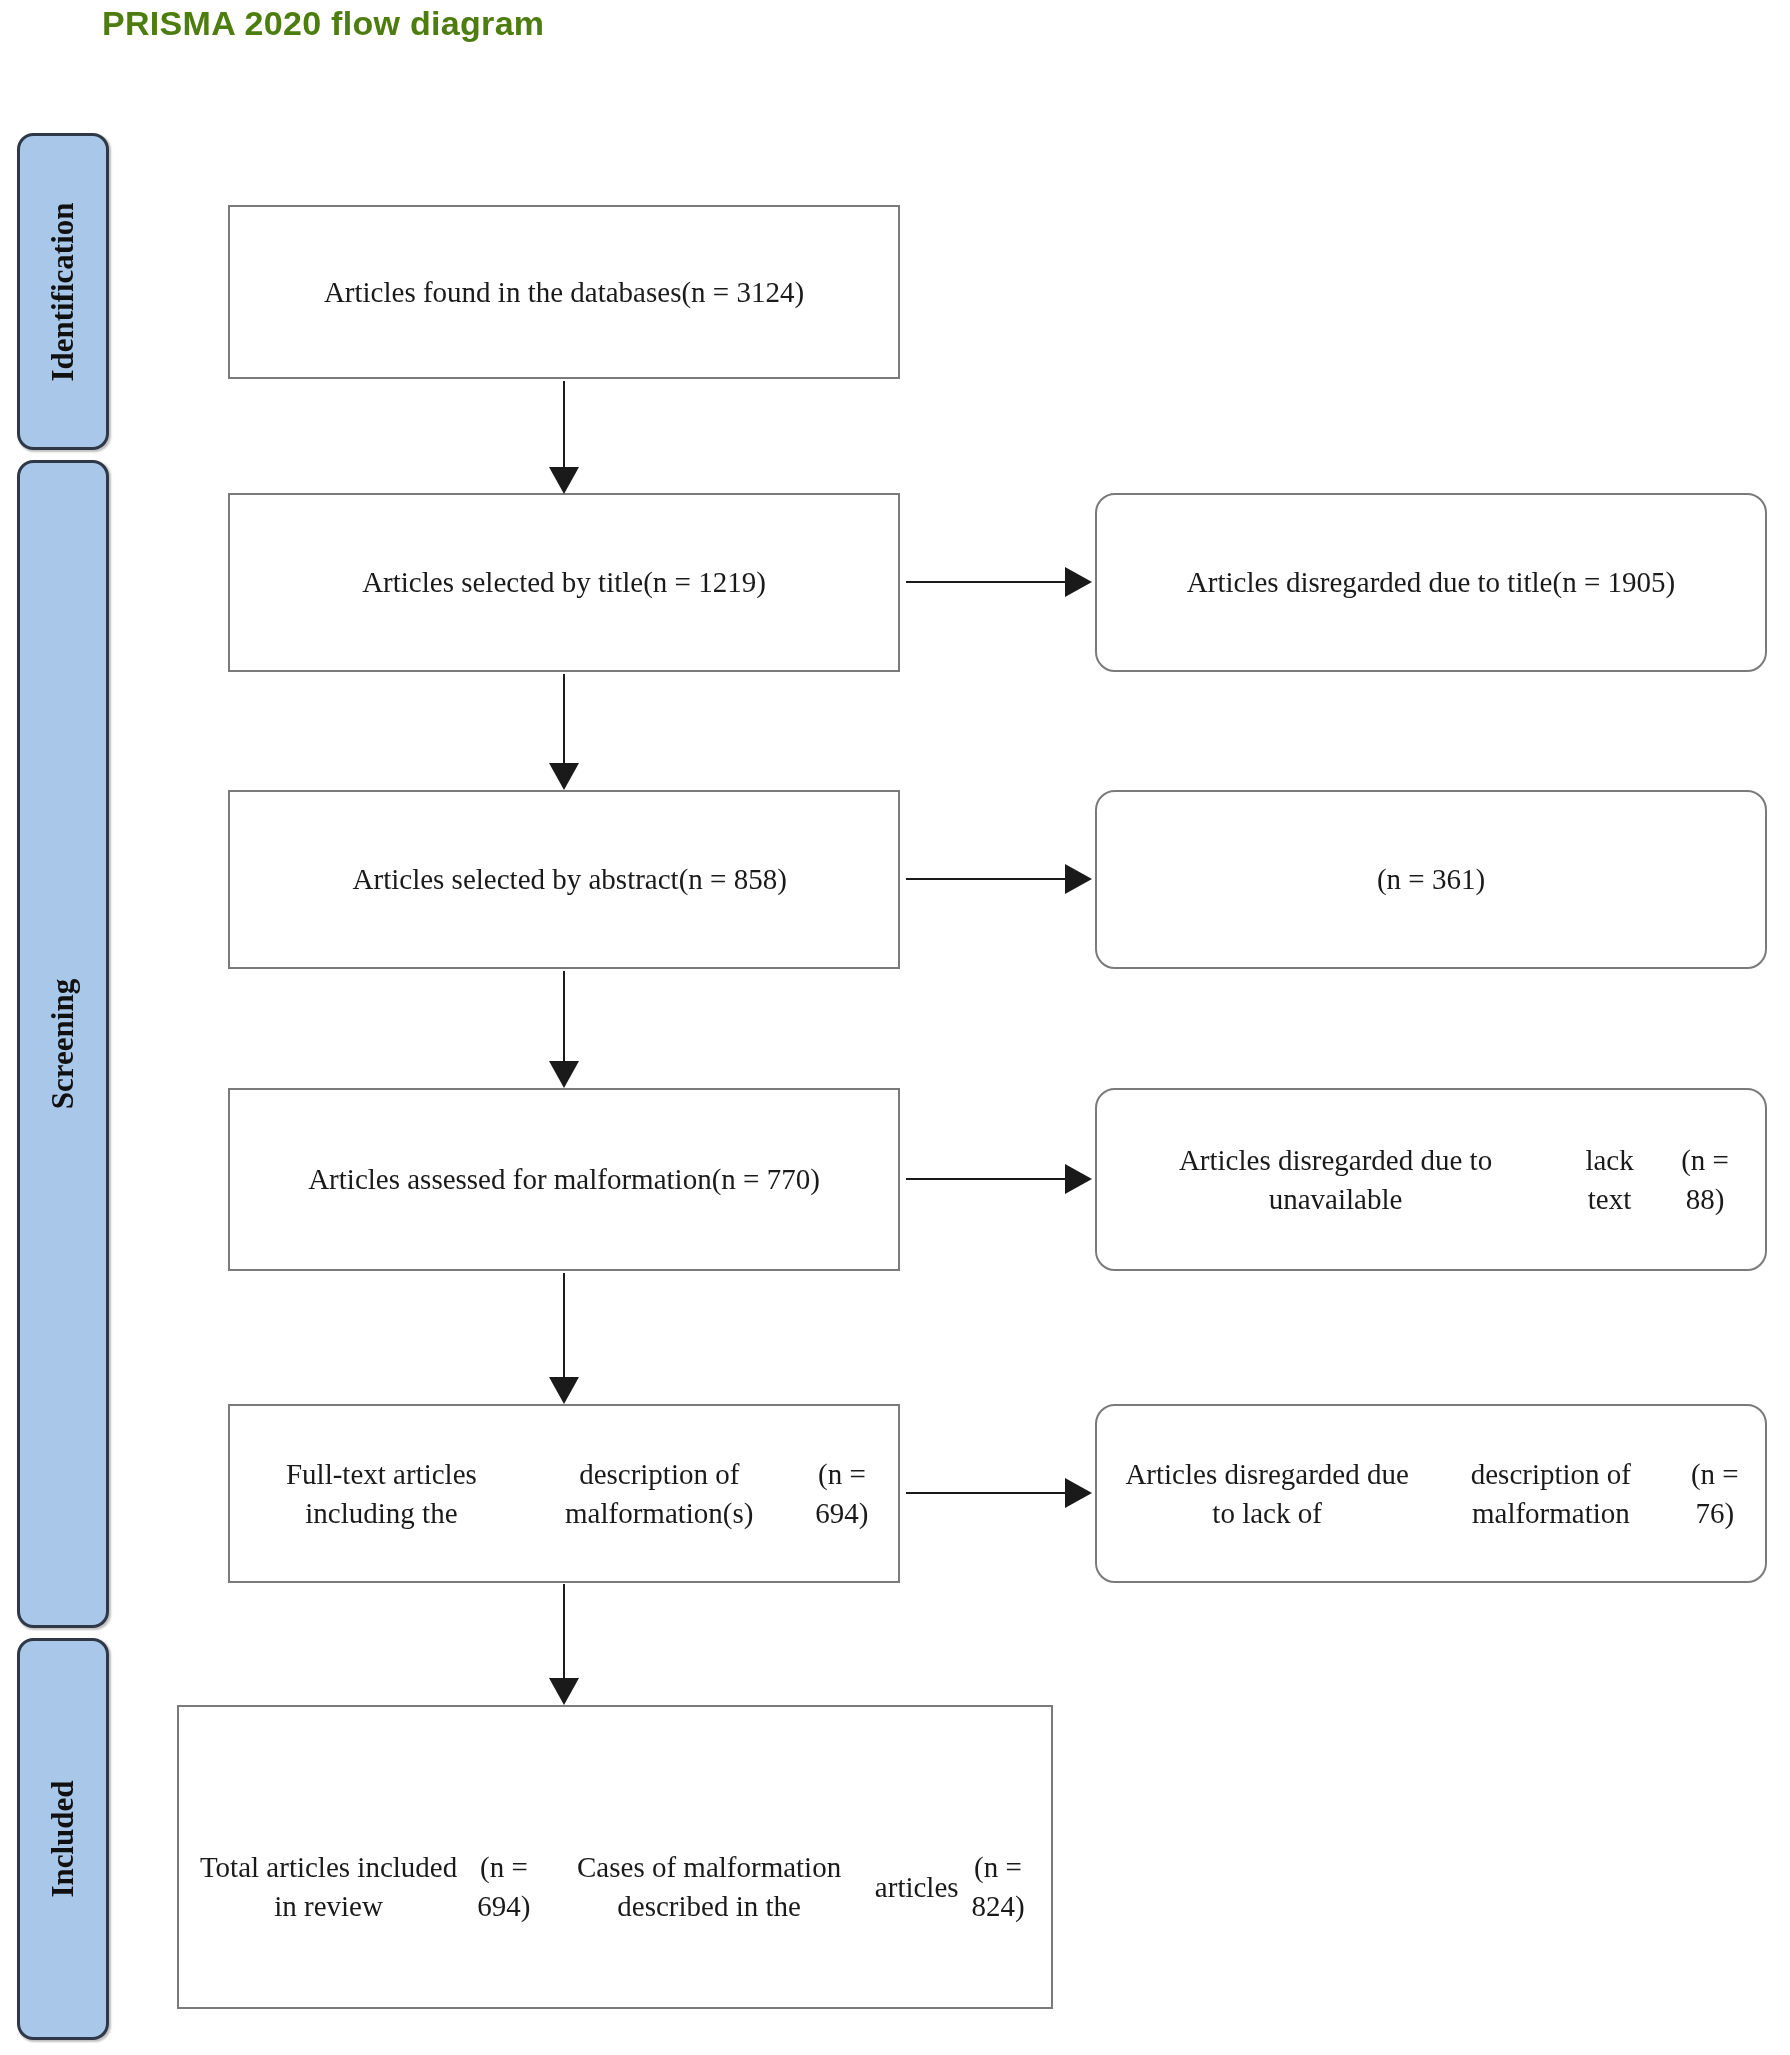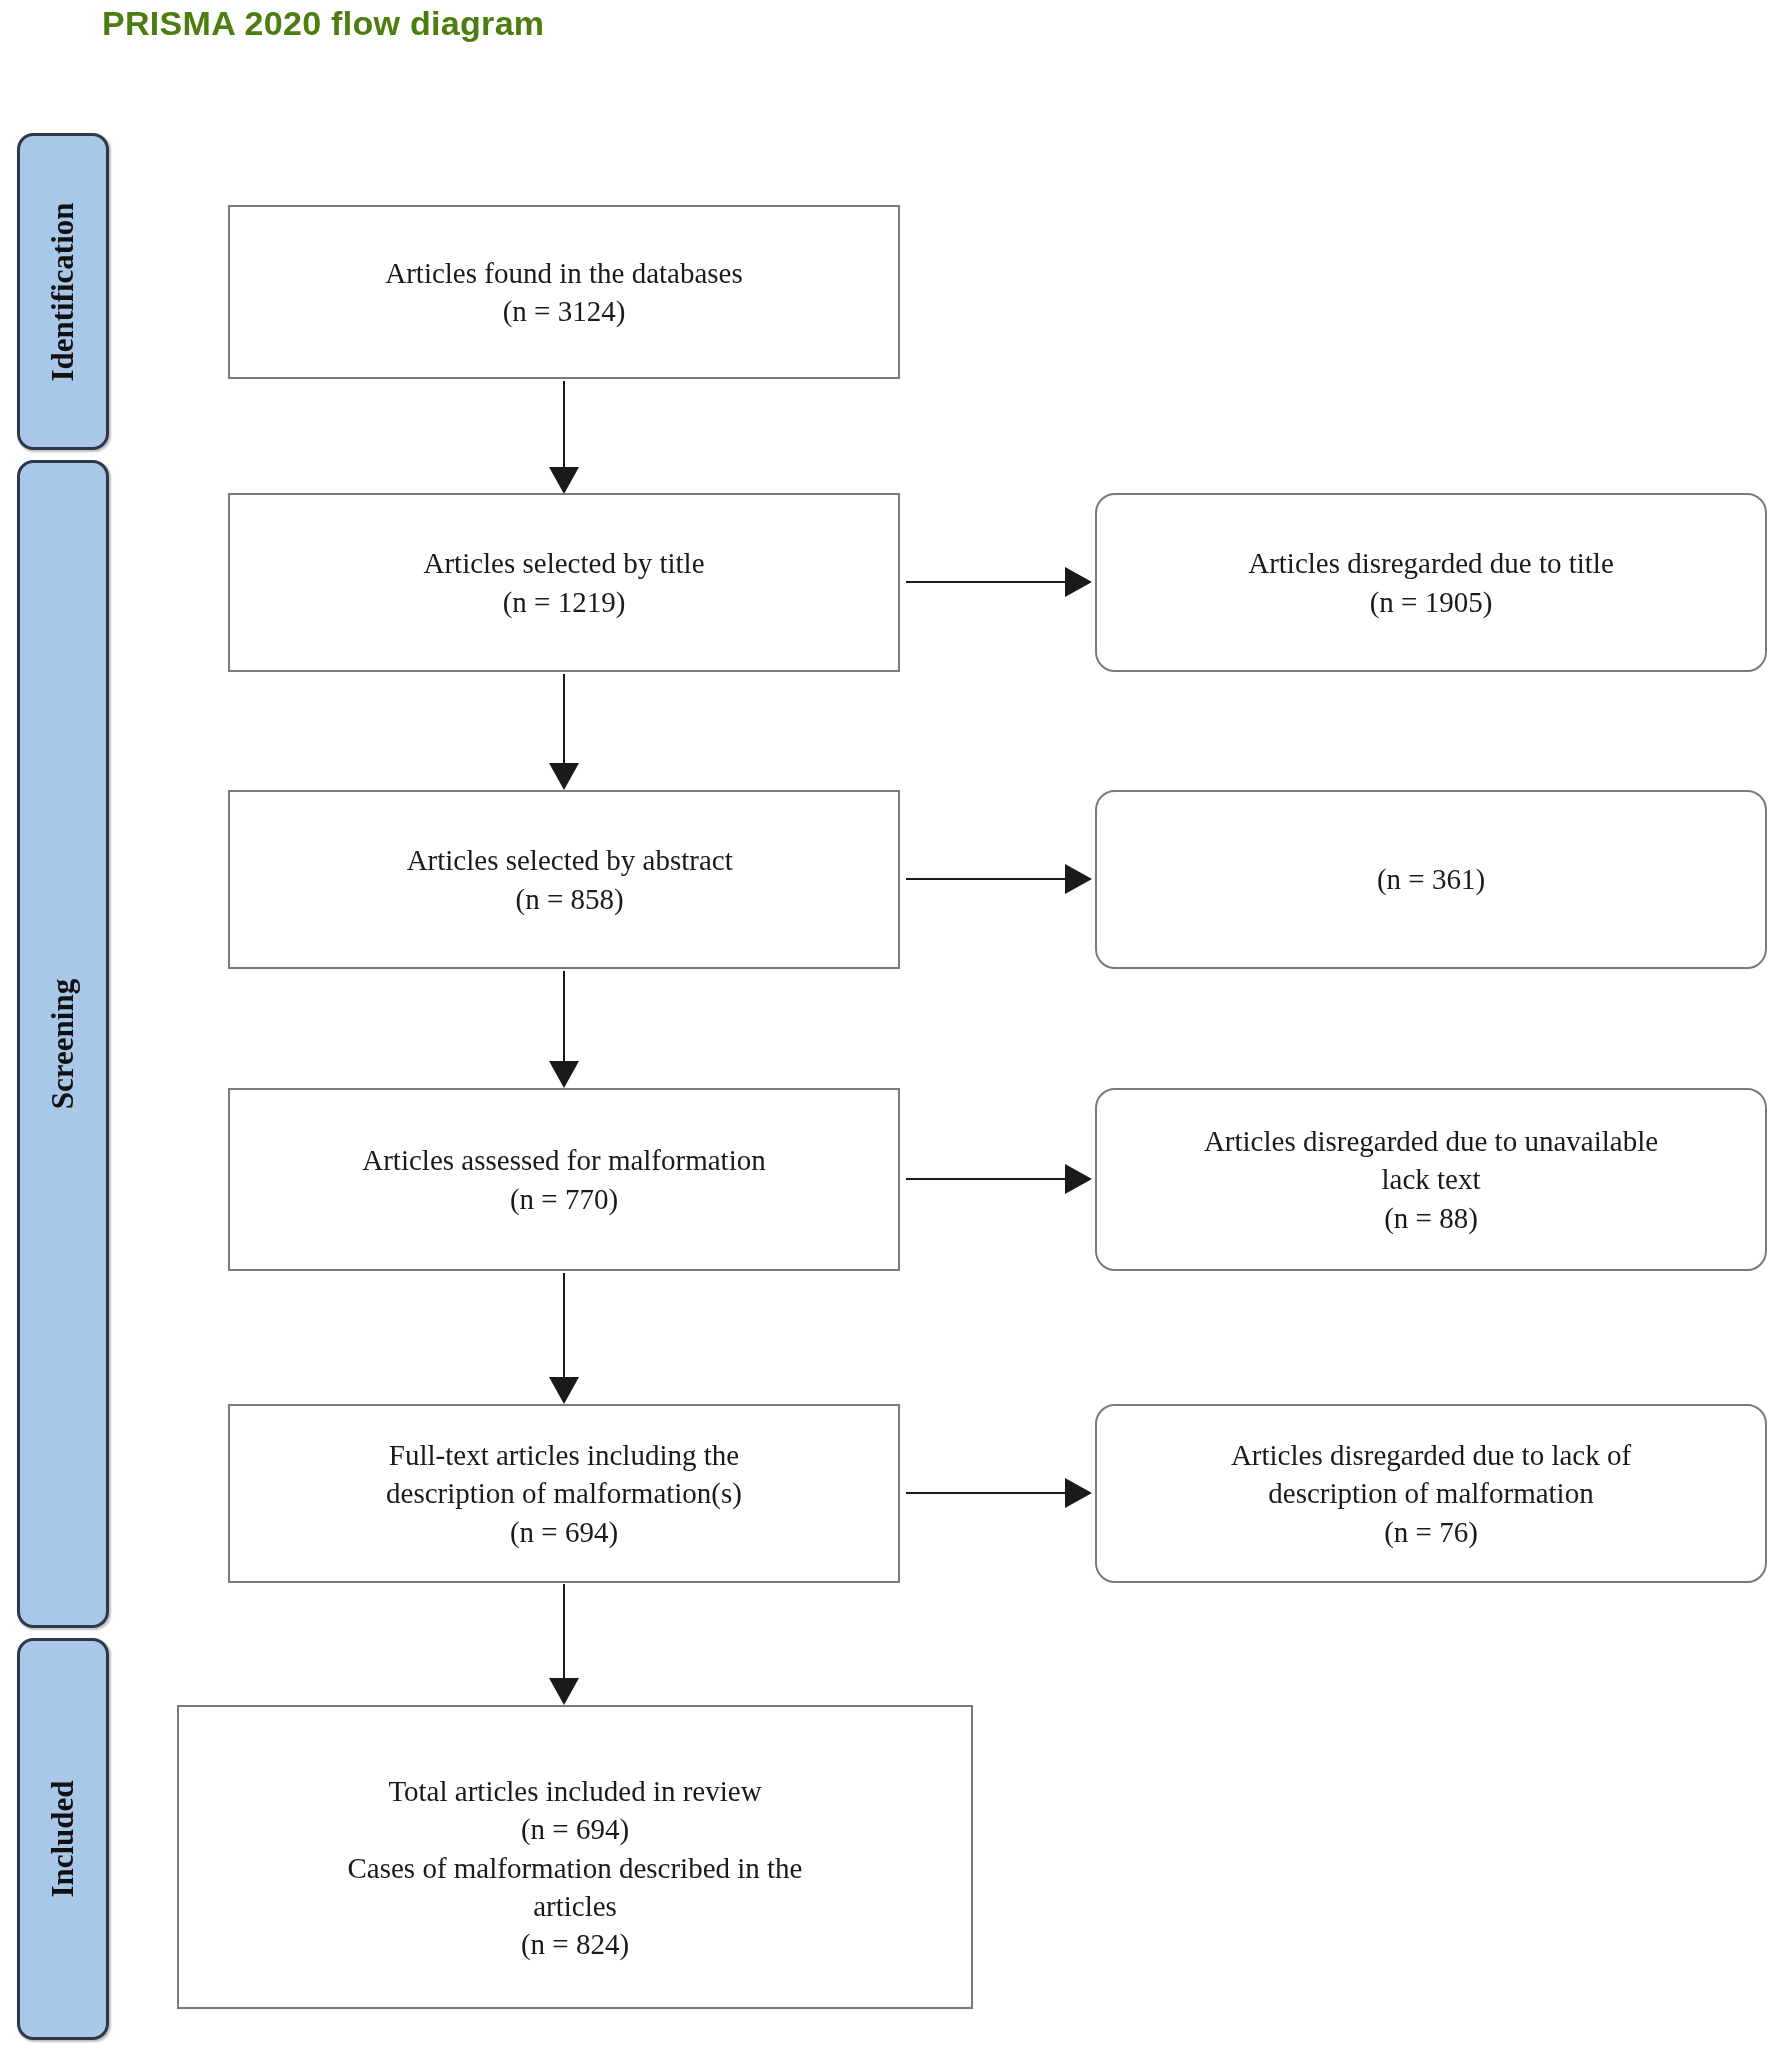--- a/index.html
+++ b/index.html
@@ -48,39 +48,39 @@
   .stage-screening      { top: 460px; height: 1168px; }
   .stage-included       { top: 1638px; height: 402px; }
 
   
   .box {
     position: absolute;
     background: #ffffff;
     border: 2.7px solid #7a7a7a;
     box-sizing: border-box;
     display: flex;
-    flex-direction: column;
+    flex-direction: row;
     align-items: center;
     justify-content: center;
     text-align: center;
     font-size: 29px;
     line-height: 1.32;
     padding: 5.5px 13.6px;
   }
   .box .line { display: block; }
 
   .col1 { left: 228px; width: 672px; }
   .col2 { left: 1095px; width: 672px; border-radius: 20px; }
 
   .box-found        { top: 205px;  height: 174px; }
   .box-title        { top: 493px;  height: 179px; }
   .box-abstract     { top: 790px; height: 179px; padding-left: 25px; }
   .box-eligibility  { top: 1088px; height: 183px; }
   .box-fulltext     { top: 1404px; height: 179px; }
-  .box-included     { left: 177px; width: 796px; top: 1705px; height: 304px; justify-content: flex-start; padding-top: 65px; }
+  .box-included     { left: 177px; width: 876px; top: 1705px; height: 304px; justify-content: flex-start; padding-top: 65px; }
 
   .box-excl-title       { top: 493px;  height: 179px; }
   .box-excl-abstract    { top: 790px; height: 179px; }
   .box-excl-fulltext    { top: 1088px; height: 183px; }
   .box-excl-description { top: 1404px; height: 179px; }
 
   
   .varrow { position: absolute; left: 549px; width: 30px; }
   .varrow .shaft {
     position: absolute; left: 13.6px; top: 0; width: 2.7px;

